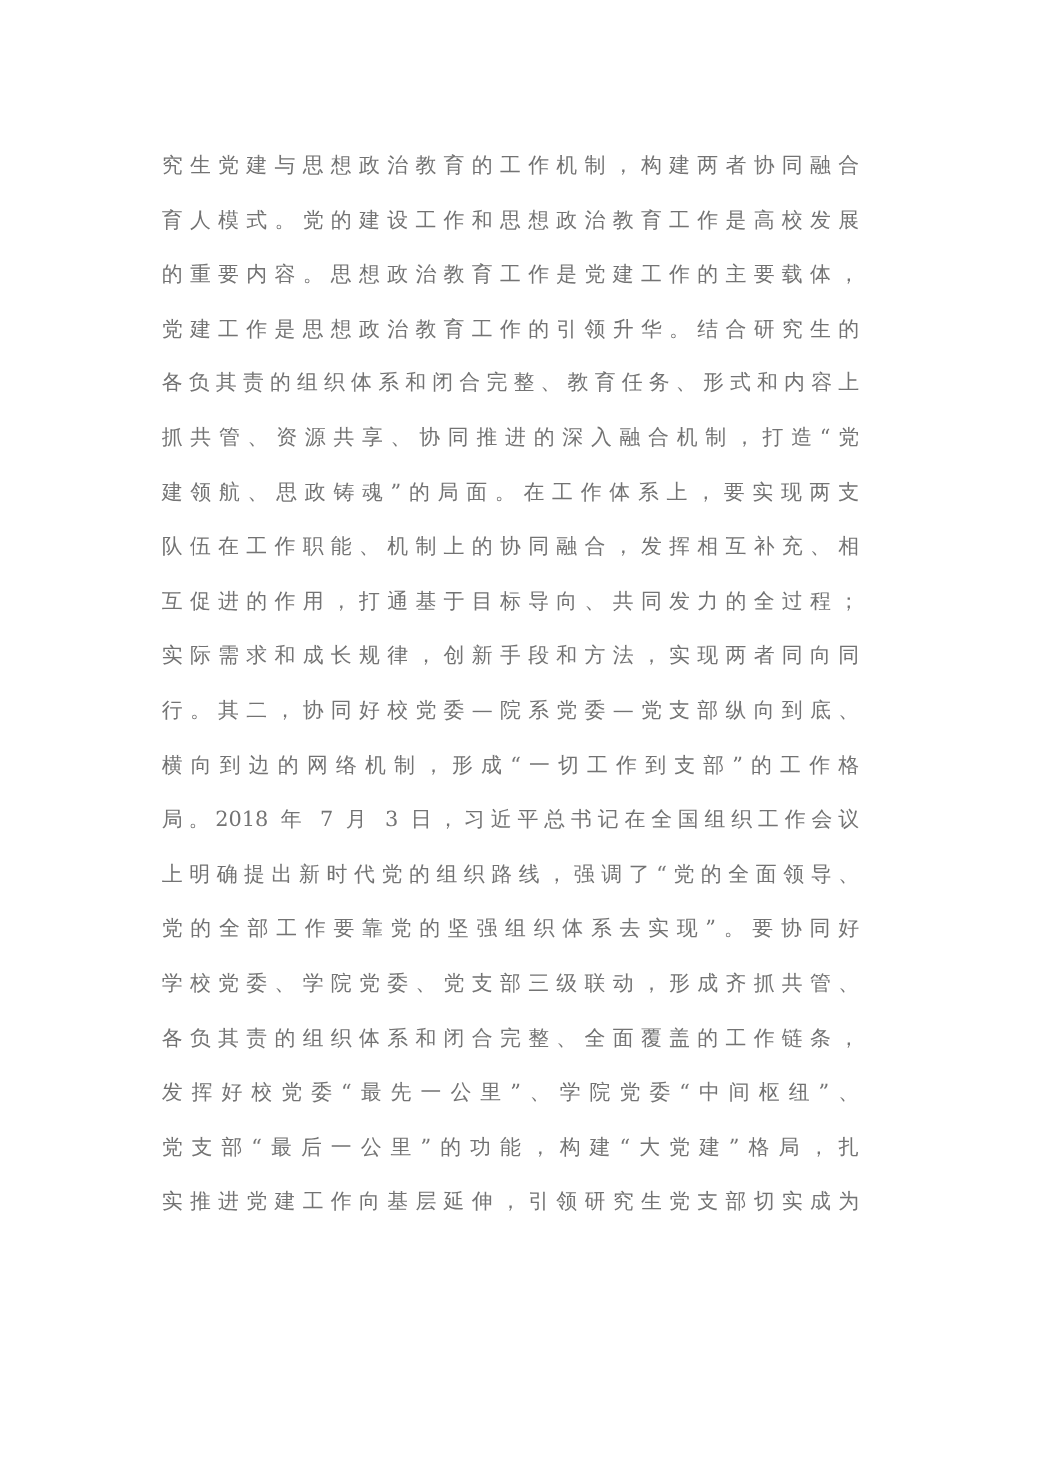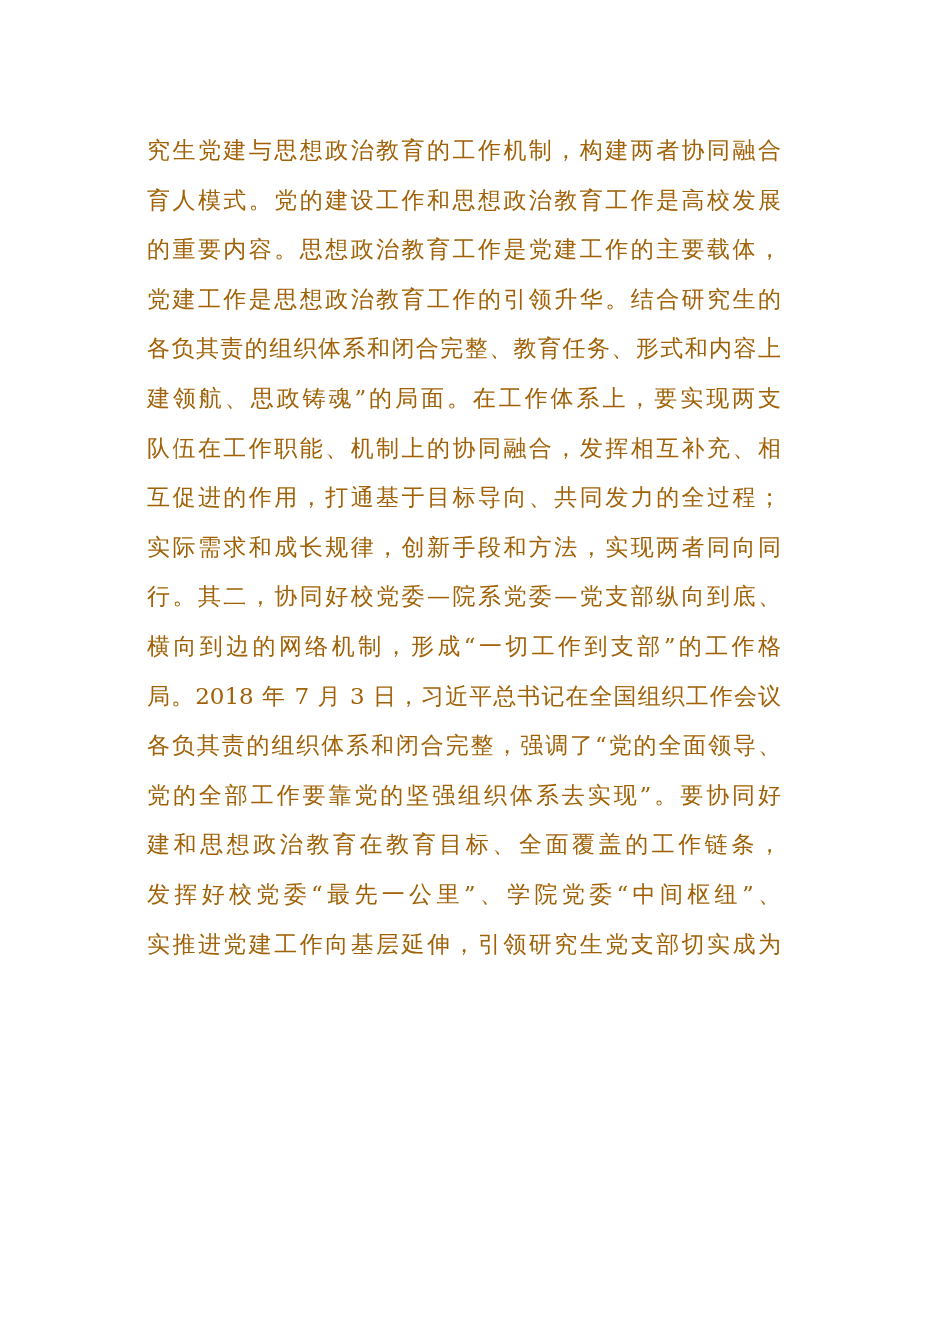--- a/index.html
+++ b/index.html
@@ -21,23 +21,23 @@
     height: 1344px;
     background: #ffffff;
   }
   .body-text {
     position: absolute;
     left: 147px;
     top: 126px;
     width: 634px;
     margin: 0;
     padding: 0;
-    color: #a16207;
+    color: #737373;
     font-family: "DejaVu Serif", "Liberation Serif", serif;
-    font-size: 23px;
+    font-size: 19px;
     line-height: 49.6px;
   }
   .line {
     display: block;
     height: 49.6px;
     white-space: nowrap;
     text-align: justify;
     text-align-last: justify;
     letter-spacing: 0;
   }
@@ -45,26 +45,29 @@
 </head>
 <body>
 
 <div class="page">
   <div class="body-text">
     <span class="line">究生党建与思想政治教育的工作机制，构建两者协同融合</span>
     <span class="line">育人模式。党的建设工作和思想政治教育工作是高校发展</span>
     <span class="line">的重要内容。思想政治教育工作是党建工作的主要载体，</span>
     <span class="line">党建工作是思想政治教育工作的引领升华。结合研究生的</span>
     <span class="line">各负其责的组织体系和闭合完整、教育任务、形式和内容上</span>
+    <span class="line">抓共管、资源共享、协同推进的深入融合机制，打造“党</span>
     <span class="line">建领航、思政铸魂”的局面。在工作体系上，要实现两支</span>
     <span class="line">队伍在工作职能、机制上的协同融合，发挥相互补充、相</span>
     <span class="line">互促进的作用，打通基于目标导向、共同发力的全过程；</span>
     <span class="line">实际需求和成长规律，创新手段和方法，实现两者同向同</span>
     <span class="line">行。其二，协同好校党委—院系党委—党支部纵向到底、</span>
     <span class="line">横向到边的网络机制，形成“一切工作到支部”的工作格</span>
     <span class="line">局。2018 年 7 月 3 日，习近平总书记在全国组织工作会议</span>
-    <span class="line">各负其责的组织体系和闭合完整，强调了“党的全面领导、</span>
+    <span class="line">上明确提出新时代党的组织路线，强调了“党的全面领导、</span>
     <span class="line">党的全部工作要靠党的坚强组织体系去实现”。要协同好</span>
-    <span class="line">建和思想政治教育在教育目标、全面覆盖的工作链条，</span>
+    <span class="line">学校党委、学院党委、党支部三级联动，形成齐抓共管、</span>
+    <span class="line">各负其责的组织体系和闭合完整、全面覆盖的工作链条，</span>
     <span class="line">发挥好校党委“最先一公里”、学院党委“中间枢纽”、</span>
+    <span class="line">党支部“最后一公里”的功能，构建“大党建”格局，扎</span>
     <span class="line">实推进党建工作向基层延伸，引领研究生党支部切实成为</span>
   </div>
 </div>
 
 </body></html>

